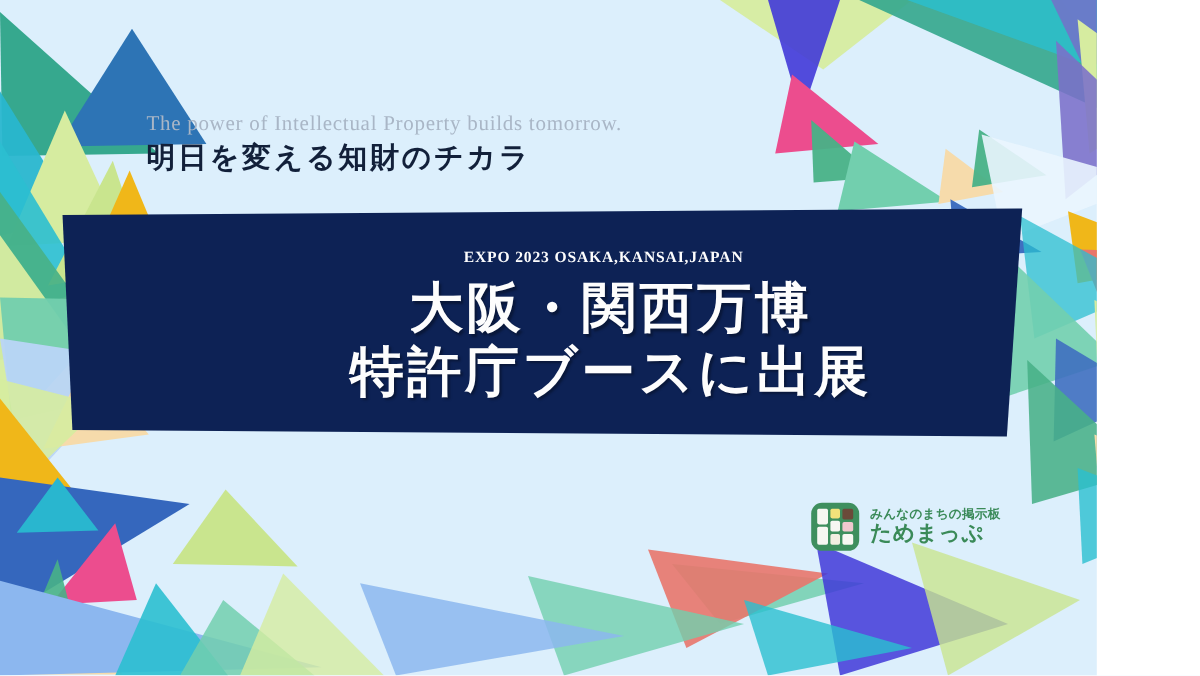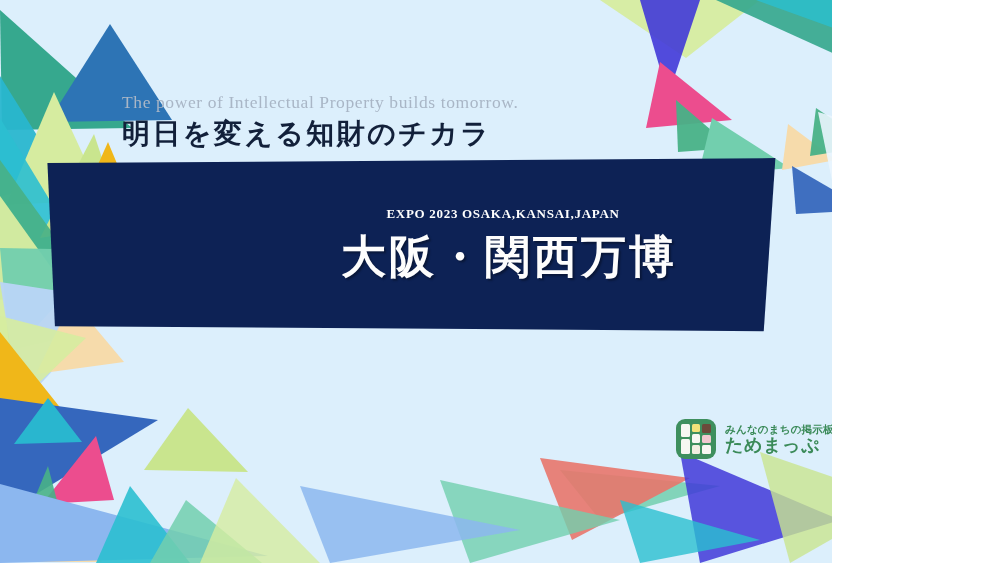--- a/index.html
+++ b/index.html
@@ -3,21 +3,21 @@
 <meta charset="utf-8">
 <title>EXPO 2025 Banner</title>
 <style>
   html, body {
     margin: 0;
     padding: 0;
     background: #ffffff;
   }
   #stage {
     position: relative;
-    width: 832px;
+    width: 914px;
     height: 563px;
     overflow: hidden;
     background: #dceffc;
     font-family: "Liberation Sans", "DejaVu Sans", sans-serif;
     text-decoration: underline;
   }
   #deco-layer {
     position: absolute;
     inset: 0;
     width: 1000px;
@@ -34,21 +34,21 @@
     font-family: "Liberation Serif", "DejaVu Serif", serif;
     font-size: 17.5px;
     letter-spacing: 0.6px;
     color: #a9b6c6;
     white-space: nowrap;
     line-height: 1.2;
     margin: 0 0 3px 0;
   }
   .tagline-ja {
     font-family: "DejaVu Sans", "Liberation Sans", sans-serif;
-    font-size: 28px;
+    font-size: 24px;
     font-weight: 700;
     letter-spacing: 2.4px;
     color: #12203a;
     white-space: nowrap;
     line-height: 1.25;
     margin: 0;
   }
   
   #banner-shape {
     position: absolute;
@@ -212,20 +212,21 @@
     <p class="tagline-ja" style="color: rgb(18, 32, 58);">明日を変える知財のチカラ</p>
   </div>
 
   <svg id="banner-shape" viewBox="0 0 1000 563" preserveAspectRatio="none" aria-hidden="true">
     <polygon points="57,196 932,190 918,398 66,392" fill="#0d2255"></polygon>
   </svg>
 
   <div class="banner-content">
     <p class="banner-kicker" style="color: rgb(253, 253, 253);">EXPO 2023 OSAKA,KANSAI,JAPAN</p>
     <p class="banner-line" style="color: rgb(253, 253, 253);">大阪・関西万博</p>
+    <p class="banner-line" style="color: rgb(253, 253, 253);">特許庁ブースに出展</p>
   </div>
 
   <div class="logo-lockup">
     <div class="logo-mark" style="background: rgb(62, 143, 94);">
         <div class="tile" style="left: 5px; top: 5px; width: 9px; height: 13px; background: rgb(247, 247, 242);"></div>
         <div class="tile" style="left: 16px; top: 5px; width: 8px; height: 8px; background: rgb(242, 226, 122);"></div>
         <div class="tile" style="left: 26px; top: 5px; width: 9px; height: 9px; background: rgb(107, 74, 58);"></div>
         <div class="tile" style="left: 16px; top: 15px; width: 8px; height: 9px; background: rgb(247, 247, 242);"></div>
         <div class="tile" style="left: 26px; top: 16px; width: 9px; height: 8px; background: rgb(240, 200, 207);"></div>
         <div class="tile" style="left: 5px; top: 20px; width: 9px; height: 15px; background: rgb(247, 247, 242);"></div>

